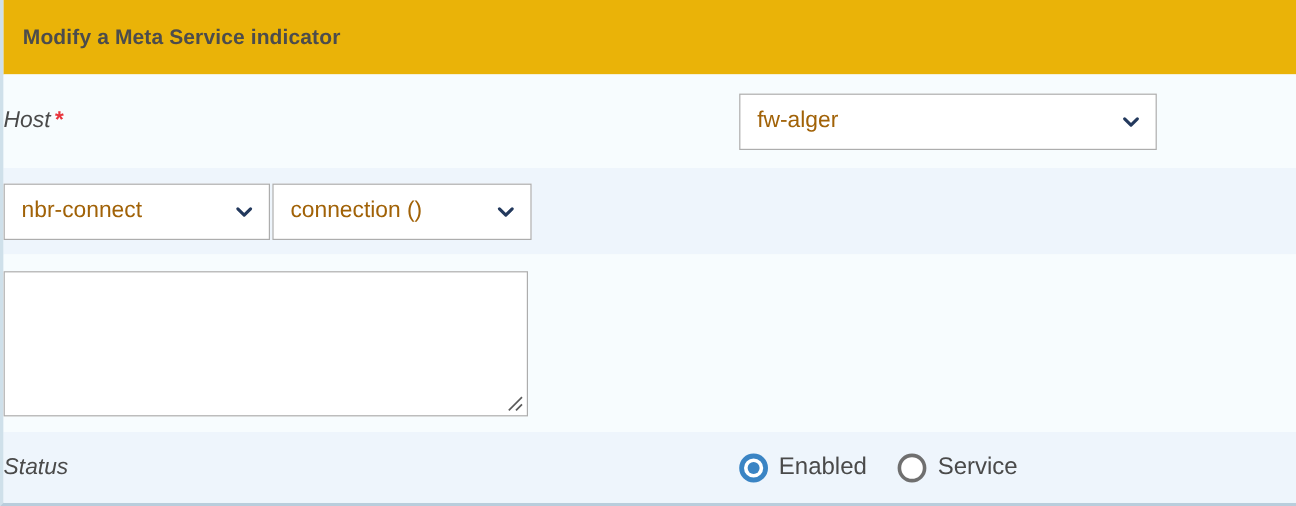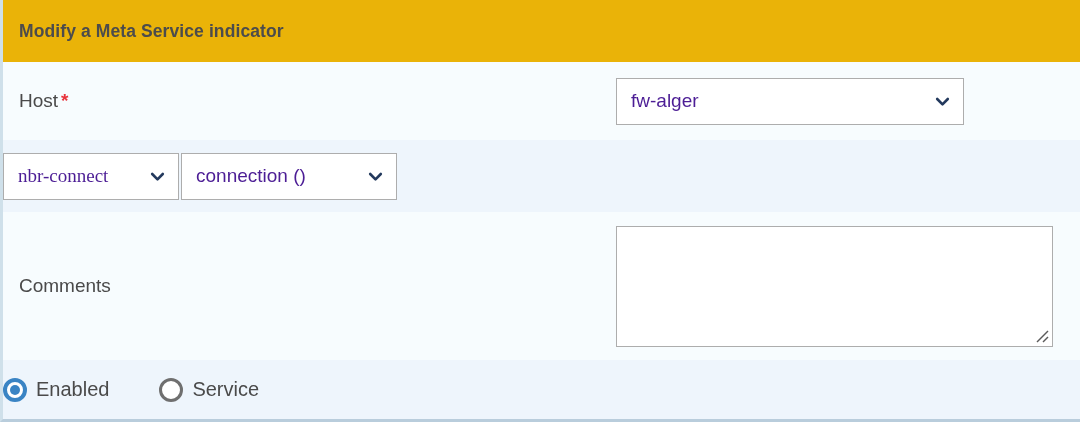--- a/index.html
+++ b/index.html
@@ -47,24 +47,24 @@
   .form-row.stripe-dark  { background: #eef5fc; }
 
   .row-host     { height: 78px; }
   .row-service  { height: 72px; }
   .row-comments { height: 148px; }
   .row-status   { height: 59px; }
 
   .row-label {
     width: 613px;
     flex: 0 0 613px;
-    padding-left: 16px;
     font-size: 19px;
     color: #4a4a4a;
     font-weight: normal;
+    font-style: italic;
   }
   .required-star {
     color: #e8343c;
     font-size: 19px;
     font-weight: bold;
     margin-left: 3px;
   }
   .row-field {
     flex: 1 1 auto;
     display: flex;
@@ -74,26 +74,26 @@
   
   .select-box {
     position: relative;
     background: #ffffff;
     border: 1px solid #adadad;
     height: 47px;
     display: flex;
     align-items: center;
     padding: 0 36px 0 14px;
     font-size: 19px;
-    color: #4c1d95;
+    color: #a16207;
     cursor: pointer;
     white-space: nowrap;
   }
   .select-host    { width: 348px; }
-  .select-service { width: 176px; font-family: Liberation Serif, serif; }
+  .select-service { width: 222px; }
   .select-metric  { width: 216px; margin-left: 2px; }
 
   .chevron-icon {
     position: absolute;
     right: 13px;
     top: 50%;
     width: 15px;
     height: 15px;
     margin-top: -7px;
     pointer-events: none;
@@ -114,21 +114,20 @@
     right: 2px;
     bottom: 2px;
     width: 16px;
     height: 16px;
   }
 
   
   .radio-group {
     display: flex;
     align-items: center;
-    gap: 24px;
   }
   .radio-option {
     display: flex;
     align-items: center;
     cursor: pointer;
     margin-right: 26px;
   }
   .radio-mark {
     width: 24px;
     height: 24px;
@@ -196,36 +195,36 @@
         <span class="chevron-icon">
           <svg width="15" height="15" viewBox="0 0 15 15">
               <path d="M2.2 5 L7.5 10.3 L12.8 5" stroke="#23395d" stroke-width="2.6" fill="none" stroke-linecap="round" stroke-linejoin="round"></path>
             </svg>
         </span>
       </div>
     </div>
   </div>
 
   <div class="form-row stripe-light row-comments">
-    <div class="row-label">
-      <span>Comments</span>
-    </div>
     <div class="row-field">
       <div class="textarea-box">
         <span class="resize-grip">
           <svg width="16" height="16" viewBox="0 0 16 16">
             <path d="M14 3 L3 14" stroke="#5a5a5a" stroke-width="1.4" fill="none"></path>
             <path d="M14 9 L9 14" stroke="#5a5a5a" stroke-width="1.4" fill="none"></path>
           </svg>
         </span>
       </div>
     </div>
   </div>
 
   <div class="form-row stripe-dark row-status">
+    <div class="row-label">
+      <span>Status</span>
+    </div>
     <div class="row-field">
       <div class="radio-group">
         <div class="radio-option">
           <span class="radio-mark checked"></span>
           <span class="radio-label">Enabled</span>
         </div>
         <div class="radio-option">
           <span class="radio-mark unchecked"></span>
           <span class="radio-label">Service</span>
         </div>

